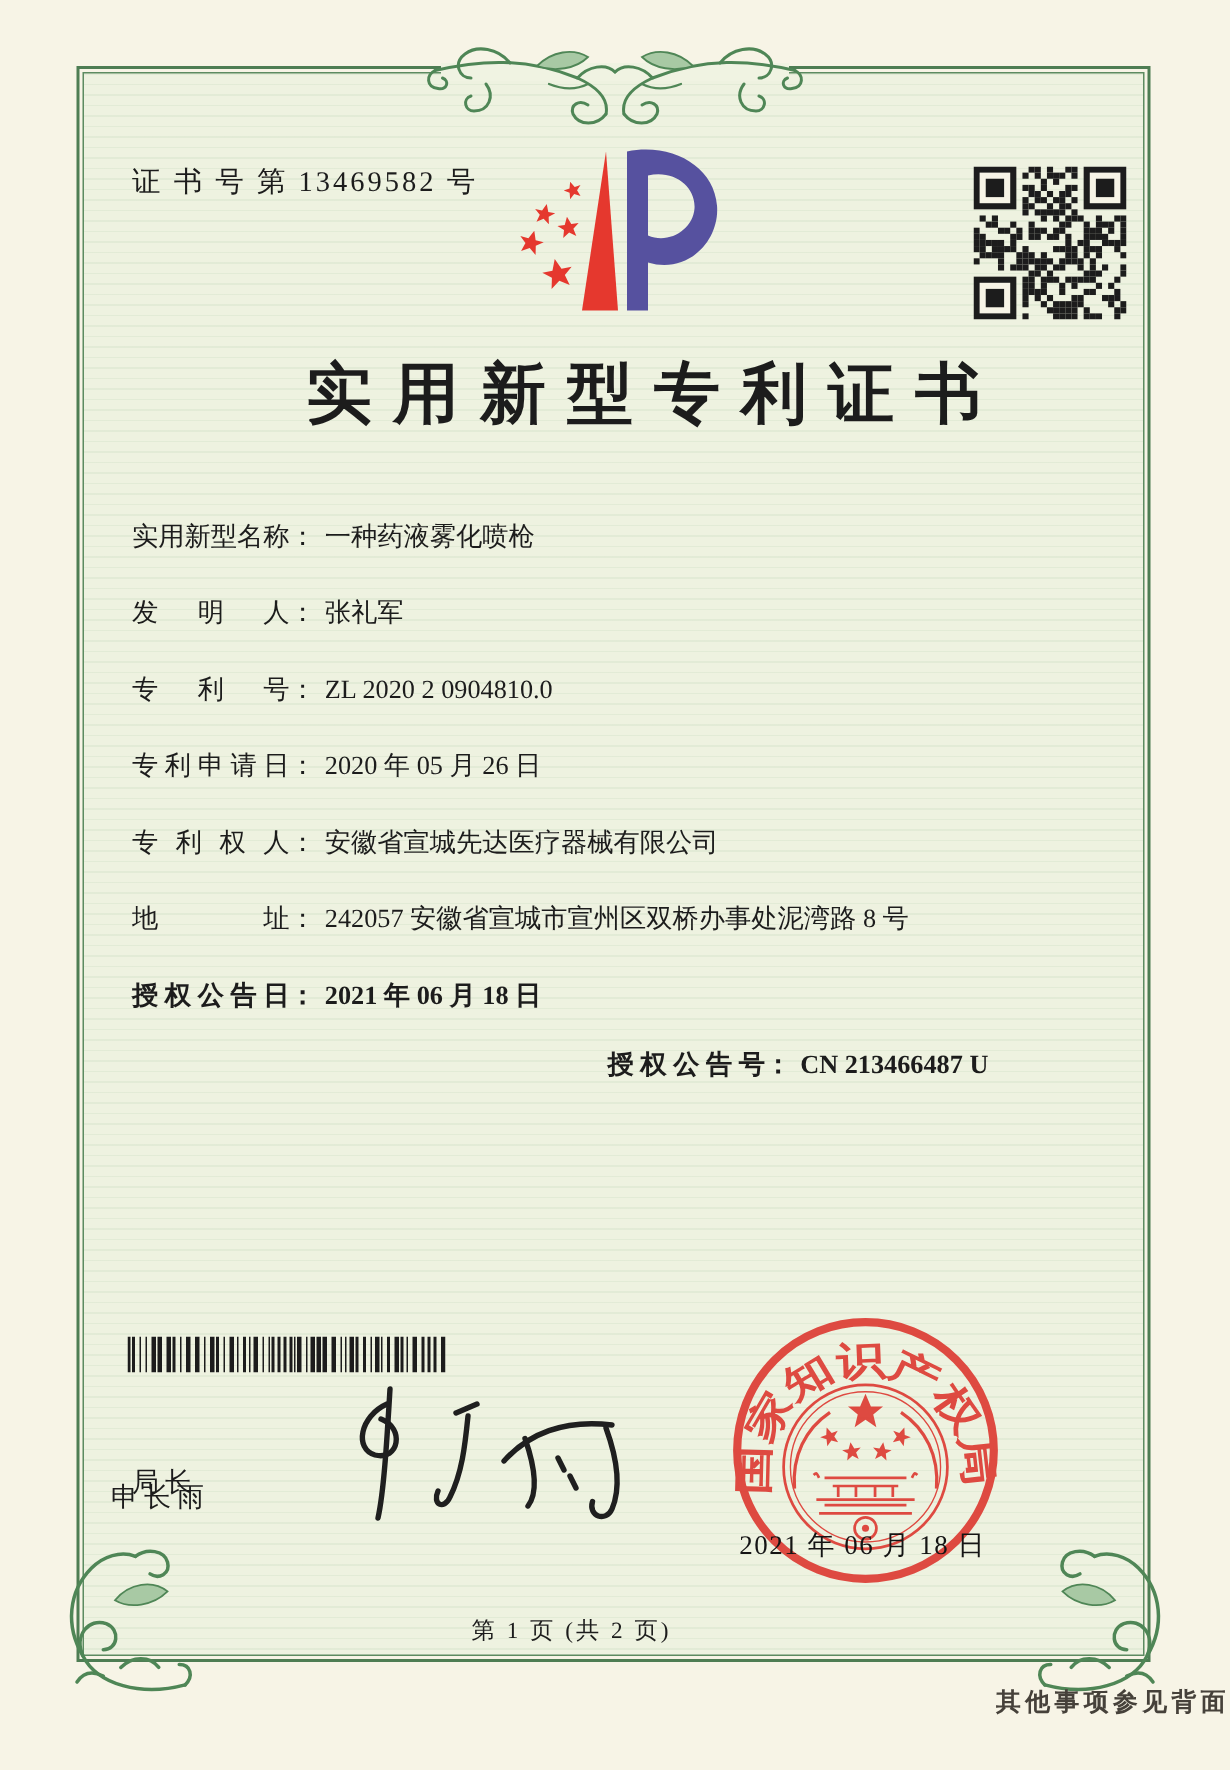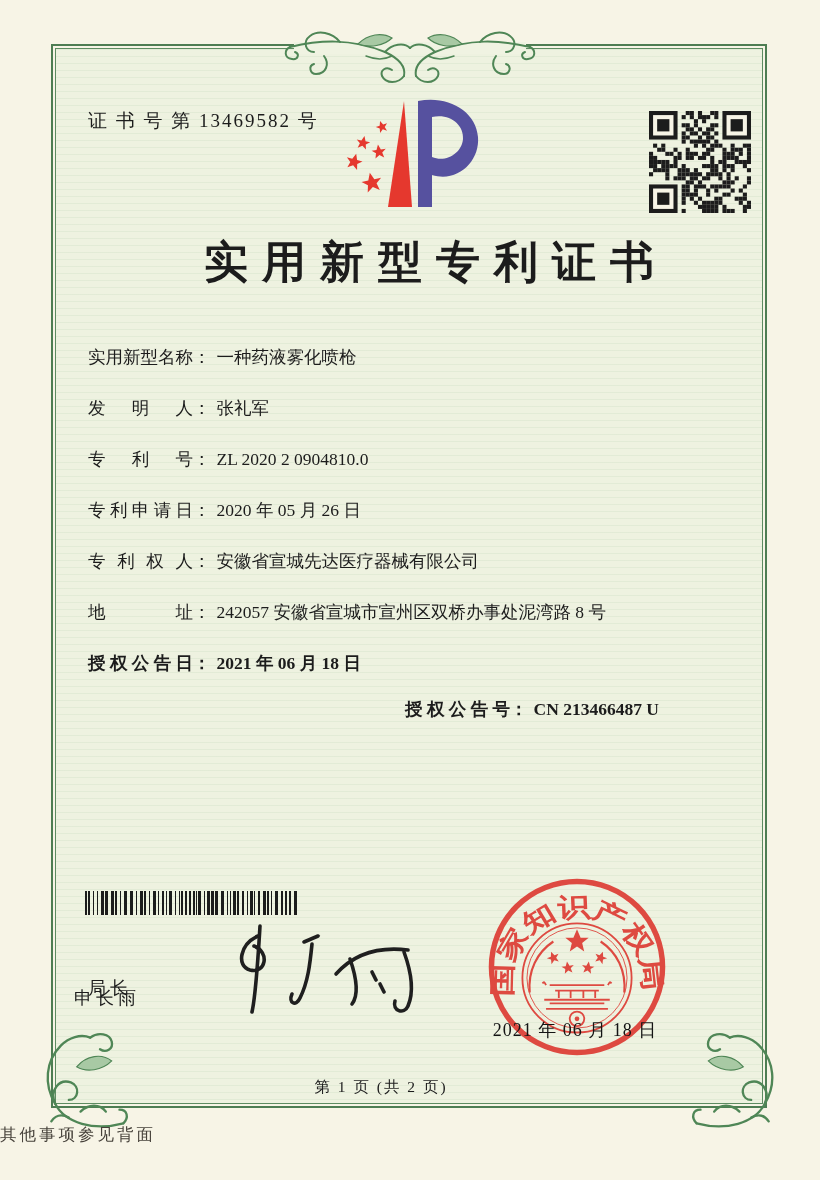--- a/index.html
+++ b/index.html
@@ -32,21 +32,21 @@
   .grant-row{position:relative;font-weight:bold;}
   .paragraphs{left:88px;top:684px;width:652px;font-size:17.5px;}
   .paragraphs p{margin:0;text-indent:2em;line-height:33px;letter-spacing:0.5px;}
   .barcode{left:85px;top:891px;width:212px;height:24px;}
   .signer-title{left:88px;top:950px;font-size:18px;letter-spacing:4px;font-family:"Liberation Sans","DejaVu Sans",sans-serif;margin-top:26px;}
   .signer-name{left:74px;top:986px;font-size:18px;letter-spacing:4px;font-family:Liberation Serif, serif;}
   .signature{left:200px;top:914px;}
   .seal{left:486px;top:876px;opacity:0.92;}
   .seal-date{left:484px;top:1018px;width:182px;text-align:center;font-size:18px;letter-spacing:1px;color:#141414;}
   .page-footer{left:0;top:1077px;width:762px;text-align:center;font-size:15.5px;letter-spacing:2px;}
-  .back-note{left:0;top:1124px;width:820px;text-align:left;font-size:16.5px;letter-spacing:3px;color:#46413a;}
+  .back-note{left:0;top:1124px;width:820px;text-align:right;font-size:16.5px;letter-spacing:3px;color:#46413a;font-weight:bold;}
   .orn{pointer-events:none;}
 </style>
 </head>
 <body>
 
 <div class="frame"></div>
 
 <svg class="abs orn" style="left:280px;top:26px;" width="260" height="64" viewBox="0 0 260 64">
   <rect x="14" y="16" width="232" height="12" fill="#f0f3e2"></rect>
   <g id="tofh" fill="none" stroke="#4f8656" stroke-width="2" stroke-linecap="round">

